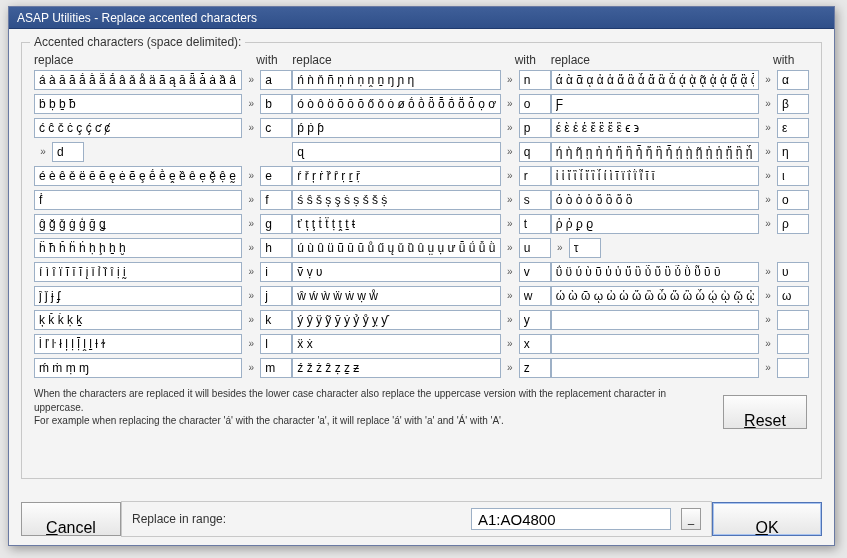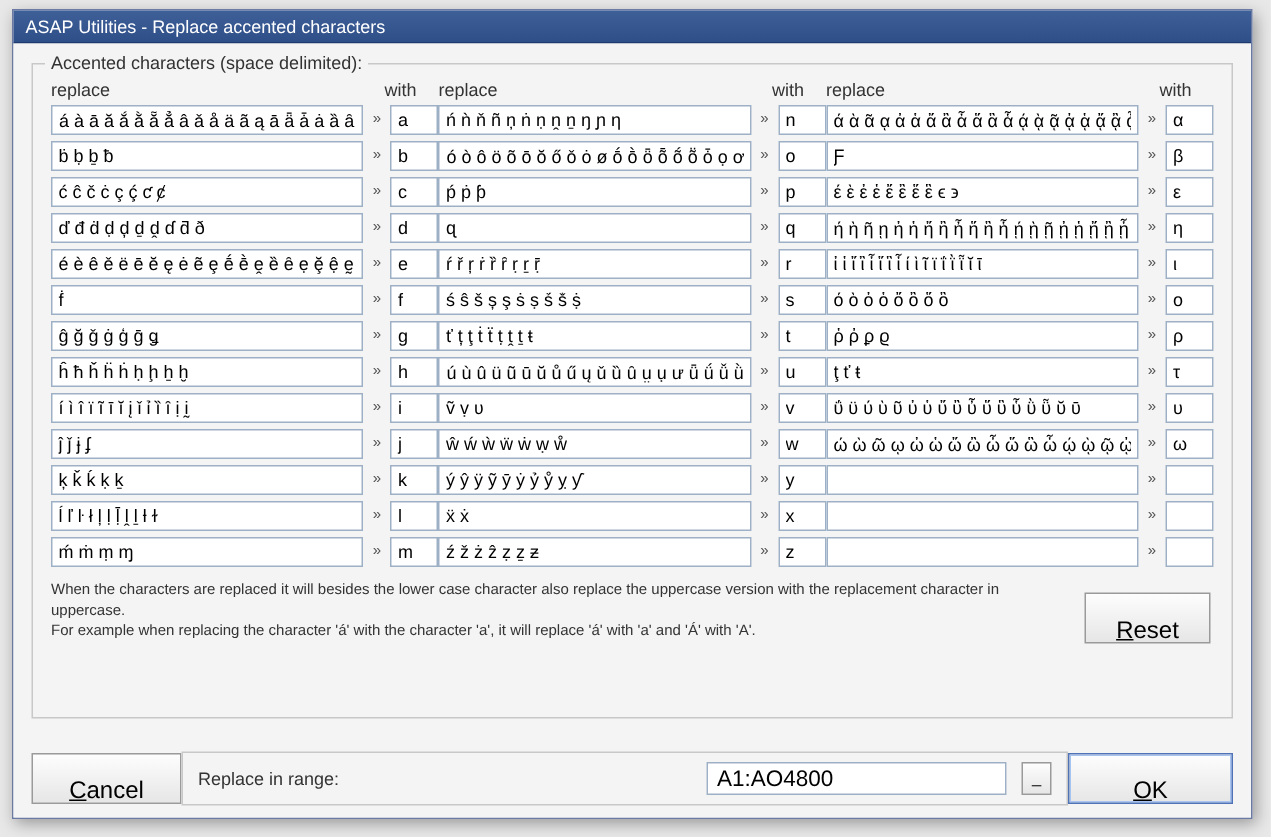--- a/index.html
+++ b/index.html
@@ -187,21 +187,20 @@
               <input type="text" class="repl" value="ḃ ḅ ḇ ƀ" style="">
               <span class="arrow">»</span>
               <input type="text" class="withv" value="b" style="">
             </div>
             <div class="row">
               <input type="text" class="repl" value="ć ĉ č ċ ç ḉ ƈ ȼ" style="">
               <span class="arrow">»</span>
               <input type="text" class="withv" value="c" style="">
             </div>
             <div class="row">
-              <input type="text" class="repl" value="ď đ ḋ ḍ ḑ ḏ ḓ ɗ ƌ ð" style="">
               <span class="arrow">»</span>
               <input type="text" class="withv" value="d" style="">
             </div>
             <div class="row">
               <input type="text" class="repl" value="é è ê ě ë ē ĕ ę ė ẽ ȩ ḗ ḕ ḙ ȅ ȇ ẹ ḝ ệ ḛ" style="">
               <span class="arrow">»</span>
               <input type="text" class="withv" value="e" style="">
             </div>
             <div class="row">
               <input type="text" class="repl" value="ḟ" style="">
@@ -351,21 +350,20 @@
               <input type="text" class="repl" value="ό ὸ ὀ ὁ ὄ ὂ ὅ ὃ" style="">
               <span class="arrow">»</span>
               <input type="text" class="withv" value="ο" style="">
             </div>
             <div class="row">
               <input type="text" class="repl" value="ῥ ῤ ϼ ϱ" style="">
               <span class="arrow">»</span>
               <input type="text" class="withv" value="ρ" style="">
             </div>
             <div class="row">
-              <input type="text" class="repl" value="ţ ť ŧ" style="">
               <span class="arrow">»</span>
               <input type="text" class="withv" value="τ" style="">
             </div>
             <div class="row">
               <input type="text" class="repl" value="ΰ ϋ ύ ὺ ῦ ὐ ὑ ὔ ὒ ὖ ὕ ὓ ὗ ῢ ῧ ῠ ῡ" style="">
               <span class="arrow">»</span>
               <input type="text" class="withv" value="υ" style="">
             </div>
             <div class="row">
               <input type="text" class="repl" value="ώ ὼ ῶ ῳ ὠ ὡ ὤ ὢ ὦ ὥ ὣ ὧ ῴ ῲ ῷ ᾠ ᾡ ᾤ ᾢ ᾦ ᾥ ᾣ ᾧ" style="">

